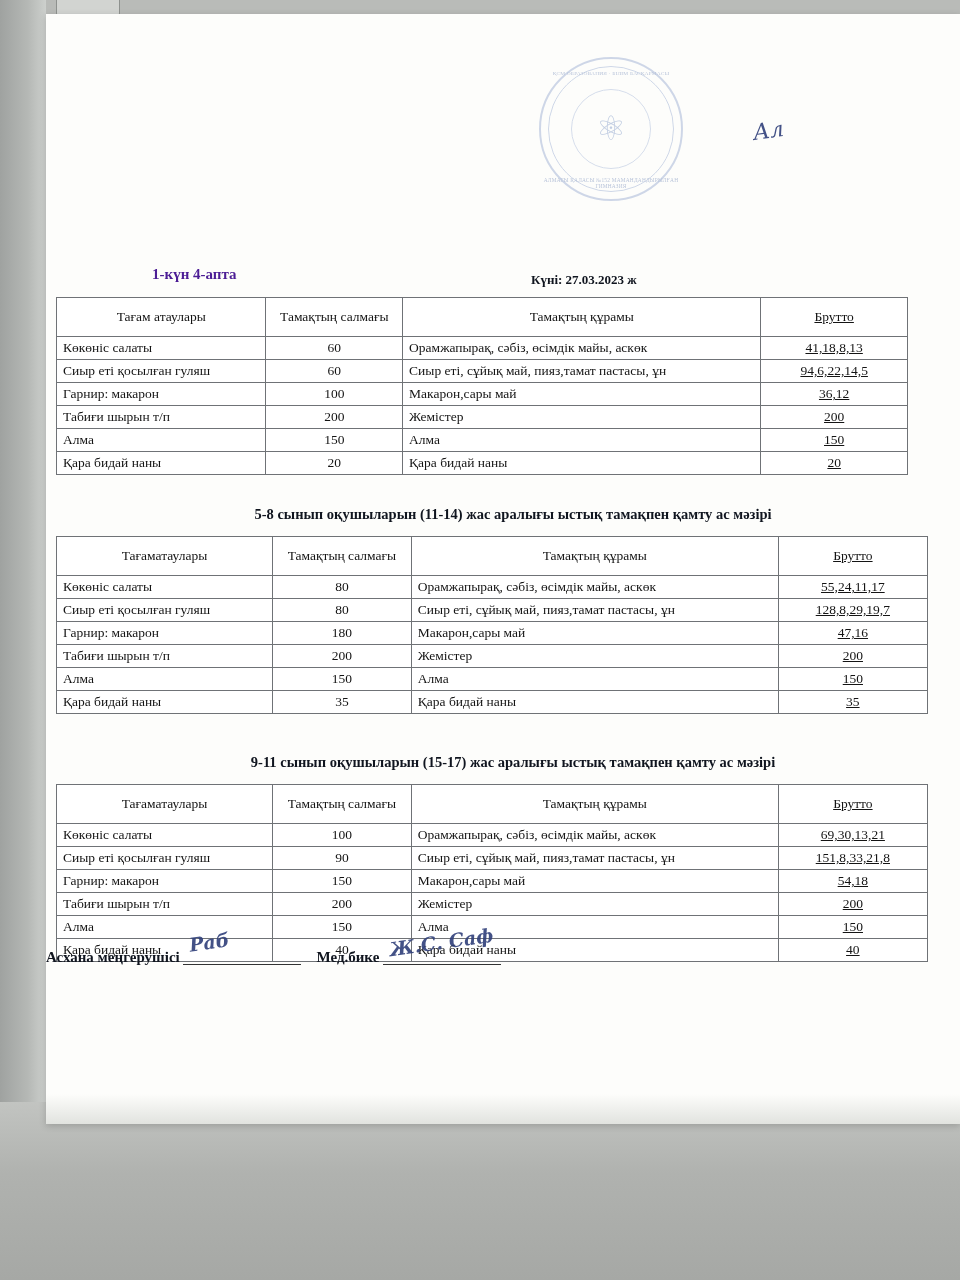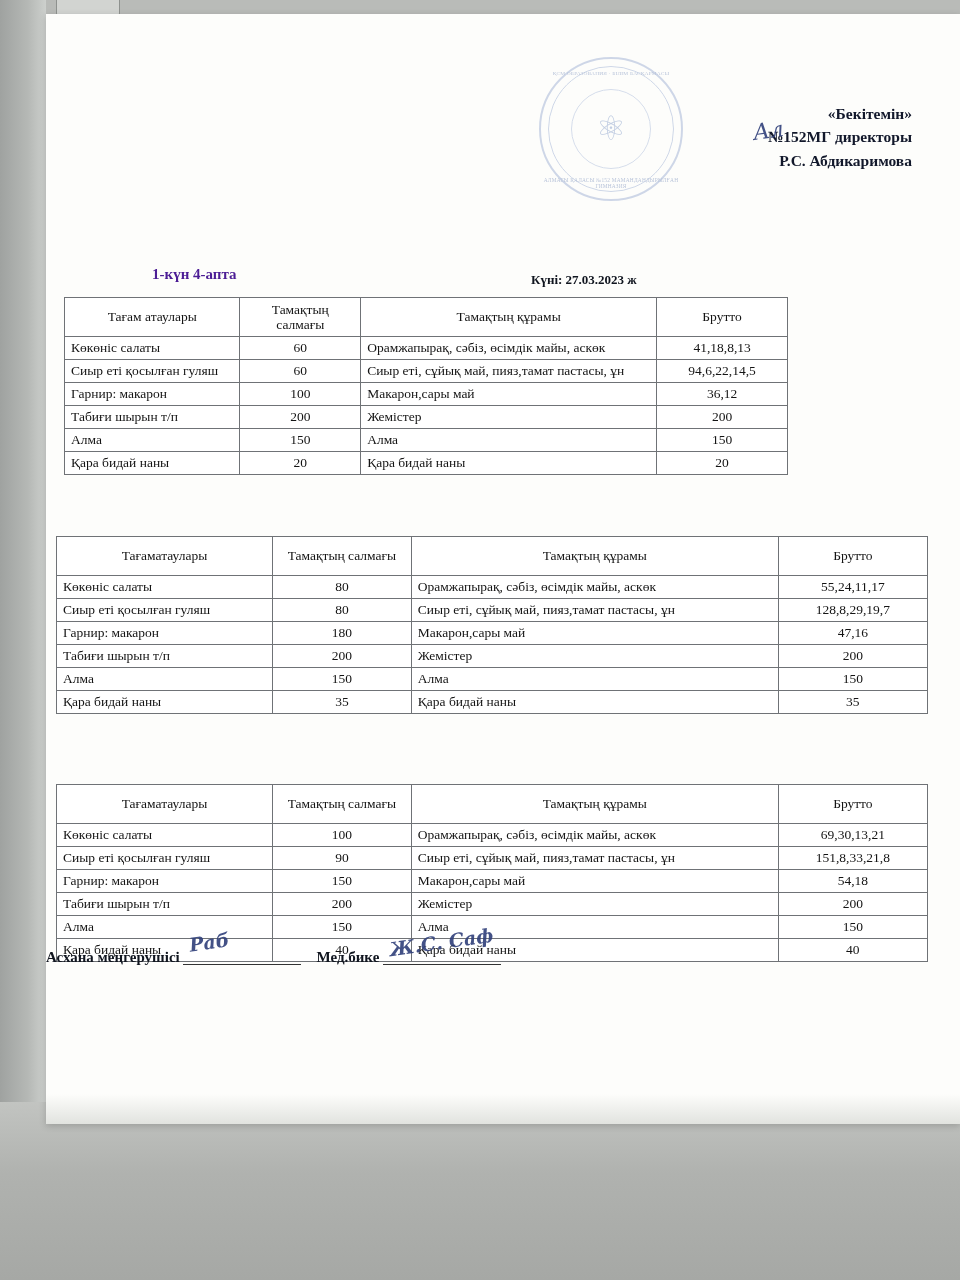--- a/index.html
+++ b/index.html
@@ -107,23 +107,23 @@
     vertical-align:middle;
     height:20px;
   }
   table.menu th{
     text-align:center;font-weight:normal;line-height:1.12;height:36px;
   }
   td.c{text-align:center;}
   .col-a{width:210px;}
   .col-b{width:130px;margin-left:28px;}
   .col-c{width:370px;}
-  .col-d{width:140px;}
+  .col-d{width:140px;text-decoration:underline;}
   
-  .brutto{font-size:13.5px;}
+  .brutto{font-size:13.5px;text-decoration:underline;}
   .footer{
     position:absolute;left:0;right:0;bottom:158px;
     font-weight:bold;font-size:15px;color:#10151f;
   }
   .footer .slot{display:inline-block;width:118px;border-bottom:1px solid #333;position:relative;height:17px;vertical-align:-3px;}
   .footer .slot .sign-scribble{left:6px;top:-16px;font-size:19px;}
 </style>
 </head>
 <body>
 
@@ -135,32 +135,27 @@
 <div class="paper">
 
   <div class="stamp">
     <div class="ring2"></div>
     <div class="ring3"></div>
     <div class="arc-top">ҚСМ ОБРАЗОВАНИЯ · БІЛІМ БАСҚАРМАСЫ</div>
     <div class="emblem">⚛</div>
     <div class="arc-bot">АЛМАТЫ ҚАЛАСЫ №152 МАМАНДАНДЫРЫЛҒАН ГИМНАЗИЯ</div>
   </div>
 
-  <div class="approve">
-    <div>«Бекітемін»</div>
-    <div>№152МГ директоры</div>
-    <div>Р.С. Абдикаримова</div>
-  </div>
   <div class="sign-scribble" style="left:707px;top:104px;font-size:22px;">Ал</div>
 
 
   <div class="dayline">1-күн  4-апта</div>
   <div class="dateline">Күні:  27.03.2023 ж</div>
 
-  <table class="menu" style="left:18px;top:283px;width:724px;">
+  <table class="menu" style="left:10px;top:283px;width:852px;">
     <thead>
       <tr>
         <th class="col-a">Тағам атаулары</th>
         <th class="col-b">Тамақтың салмағы</th>
         <th class="col-c">Тамақтың құрамы</th>
         <th class="col-d">Брутто</th>
       </tr>
     </thead>
     <tbody>
       <tr>
@@ -195,20 +190,21 @@
       </tr>
       <tr>
         <td>Қара бидай наны</td>
         <td class="c">20</td>
         <td>Қара бидай наны</td>
         <td class="c brutto">20</td>
       </tr>
     </tbody>
   </table>
 
+  <div class="sect-title" style="top:492px;">5-8 сынып оқушыларын (11-14) жас аралығы ыстық тамақпен қамту ас мәзірі</div>
   <table class="menu" style="left:10px;top:522px;width:872px;">
     <thead>
       <tr>
         <th class="col-a">Тағаматаулары</th>
         <th class="col-b">Тамақтың салмағы</th>
         <th class="col-c">Тамақтың құрамы</th>
         <th class="col-d">Брутто</th>
       </tr>
     </thead>
     <tbody>
@@ -244,20 +240,21 @@
       </tr>
       <tr>
         <td>Қара бидай наны</td>
         <td class="c">35</td>
         <td>Қара бидай наны</td>
         <td class="c brutto">35</td>
       </tr>
     </tbody>
   </table>
 
+  <div class="sect-title" style="top:740px;">9-11 сынып оқушыларын (15-17) жас аралығы ыстық тамақпен қамту ас мәзірі</div>
   <table class="menu" style="left:10px;top:770px;width:872px;">
     <thead>
       <tr>
         <th class="col-a">Тағаматаулары</th>
         <th class="col-b">Тамақтың салмағы</th>
         <th class="col-c">Тамақтың құрамы</th>
         <th class="col-d">Брутто</th>
       </tr>
     </thead>
     <tbody>

